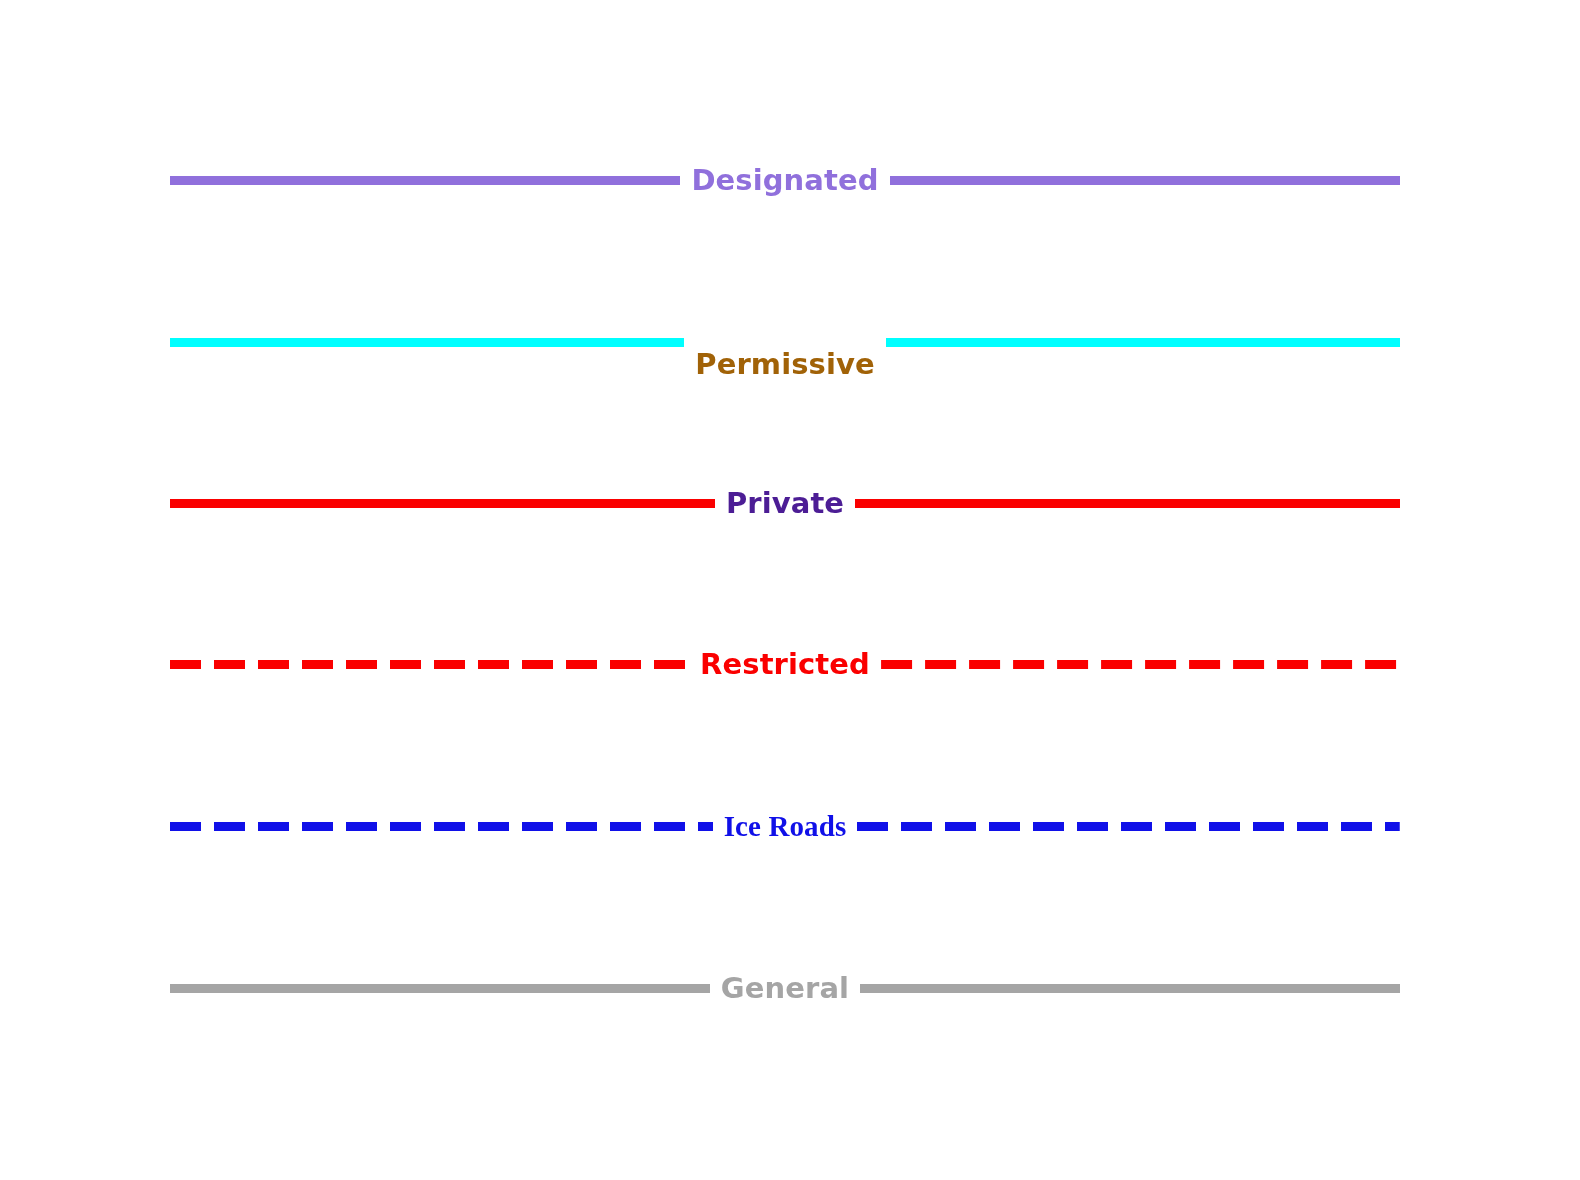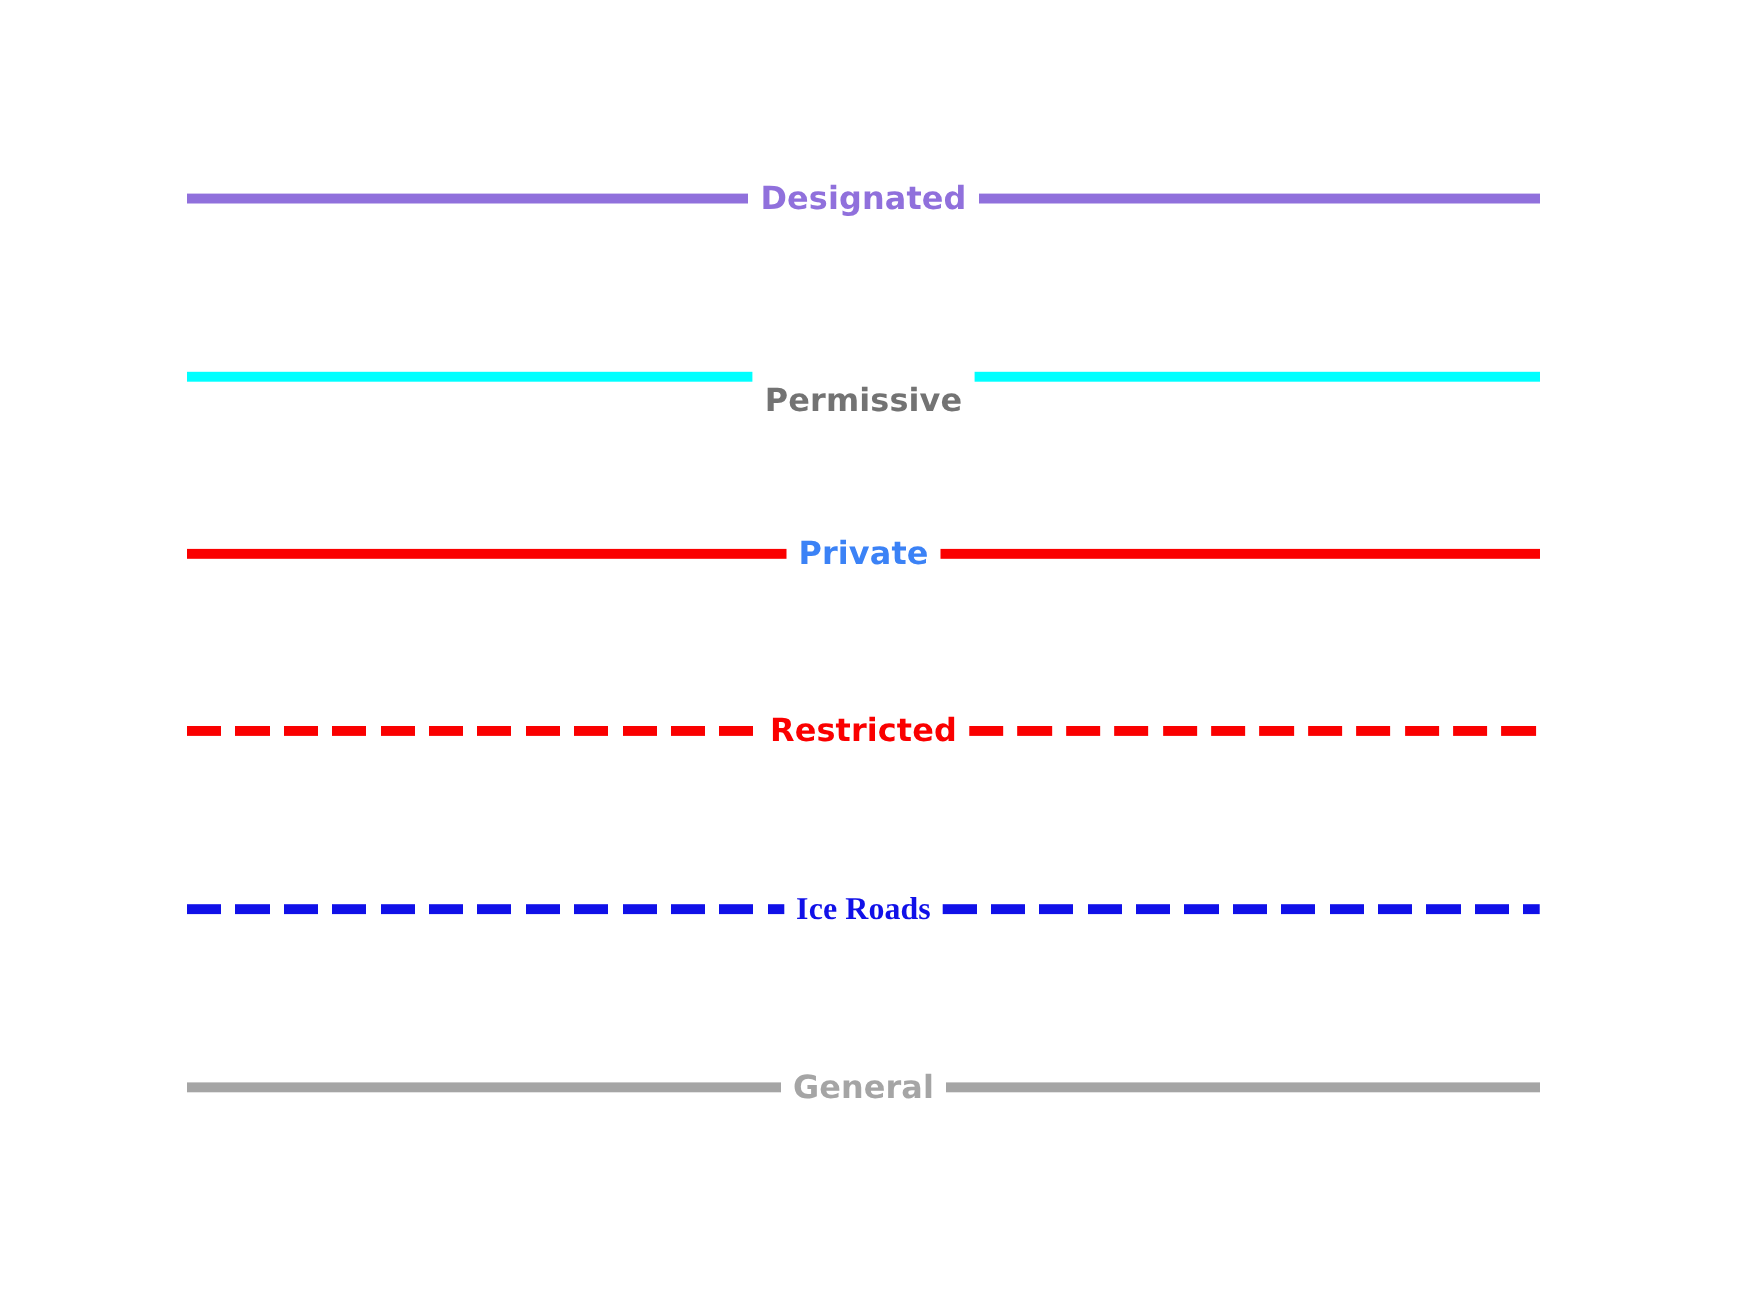--- a/index.html
+++ b/index.html
@@ -49,24 +49,24 @@
     line-height: 1;
     white-space: nowrap;
     letter-spacing: 0.1px;
   }
 
   
   .row-designated .line-seg { border-top-color: #9070dc; }
   .row-designated .legend-label { color: #9070dc; }
 
   .row-permissive .line-seg { border-top-color: #00ffff; }
-  .row-permissive .legend-label { color: #737373; margin-top: 44px; }
+  .row-permissive .legend-label { color: #a16207; margin-top: 44px; }
 
   .row-private .line-seg { border-top-color: #fa0000; }
-  .row-private .legend-label { color: #3b82f6; }
+  .row-private .legend-label { color: #4c1d95; }
 
   .row-restricted .line-seg {
     border-top-color: transparent;
     height: 9px;
     border-top: none;
     background-image: repeating-linear-gradient(
       to right,
       #fa0000 0px, #fa0000 31px,
       rgba(255,255,255,0) 31px, rgba(255,255,255,0) 44px
     );

